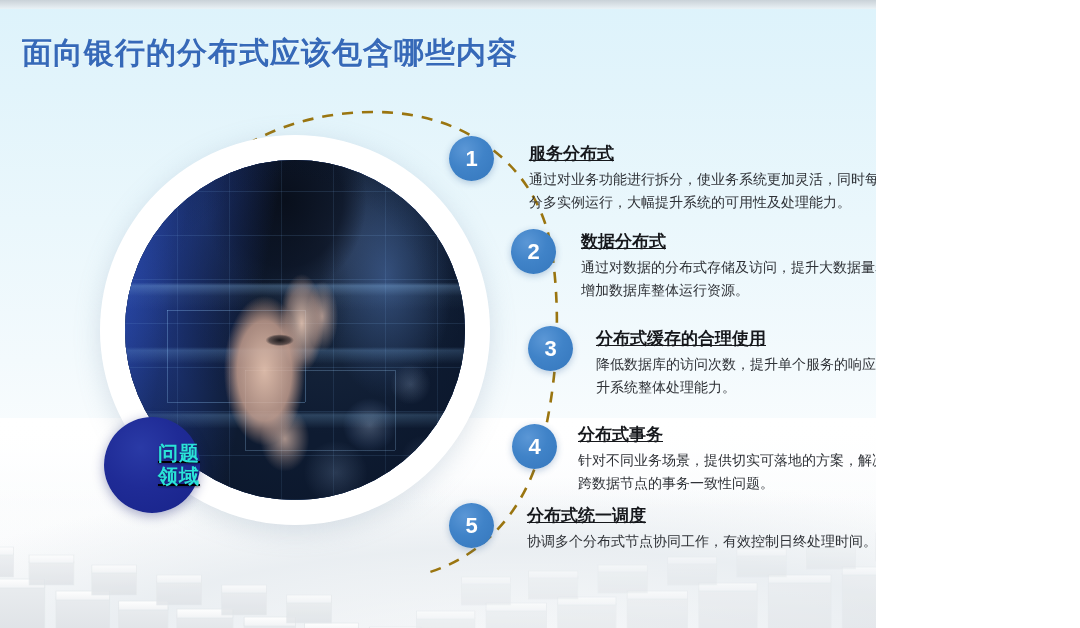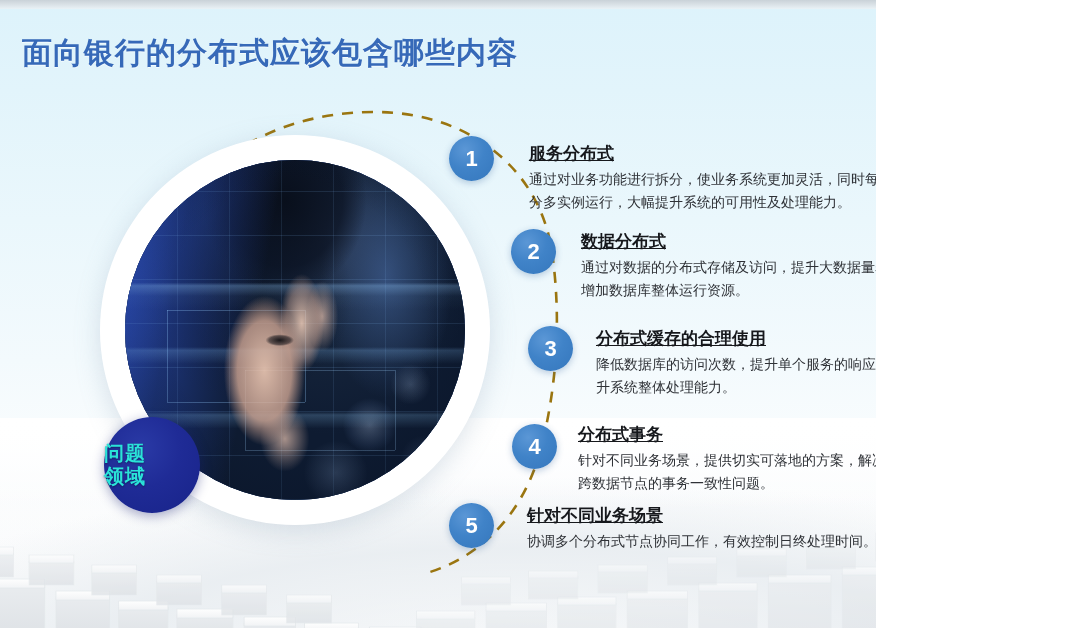--- a/index.html
+++ b/index.html
@@ -167,22 +167,23 @@
   }
 
   
   #domain-badge {
     position:absolute;
     left:104px; top:417px;
     width:96px; height:96px;
     border-radius:50%;
     background:radial-gradient(circle at 38% 32%, #2a3aa6 0%, #1f2b96 45%, #182389 100%);
     display:flex; flex-direction:column;
-    align-items:flex-start; justify-content:center;
+    align-items:flex-end; justify-content:center;
     box-shadow:0 3px 12px rgba(20,30,110,.38);
+    text-decoration:underline;
   }
   #domain-badge span {
     display:block;
     color:#2ae3d8;
     font-size:20px;
     font-weight:bold;
     line-height:1.16;
     letter-spacing:1px;
     text-shadow:0 1px 2px rgba(0,0,0,.35);
   }
@@ -378,18 +379,18 @@
     <div class="item-text" style="left:578px; top:424px; width:470px;">
       <div class="item-title">分布式事务</div>
       <div class="item-desc">针对不同业务场景，提供切实可落地的方案，解决跨服务、
 跨数据节点的事务一致性问题。</div>
     </div>
   </div>
 
   <div class="item">
     <div class="num-badge" style="left:449px; top:503px;">5</div>
     <div class="item-text" style="left:527px; top:505px; width:470px;">
-      <div class="item-title">针对不同业务场景</div>
+      <div class="item-title">分布式统一调度</div>
       <div class="item-desc">协调多个分布式节点协同工作，有效控制日终处理时间。</div>
     </div>
   </div>
 
 </div>
 
 </body></html>

